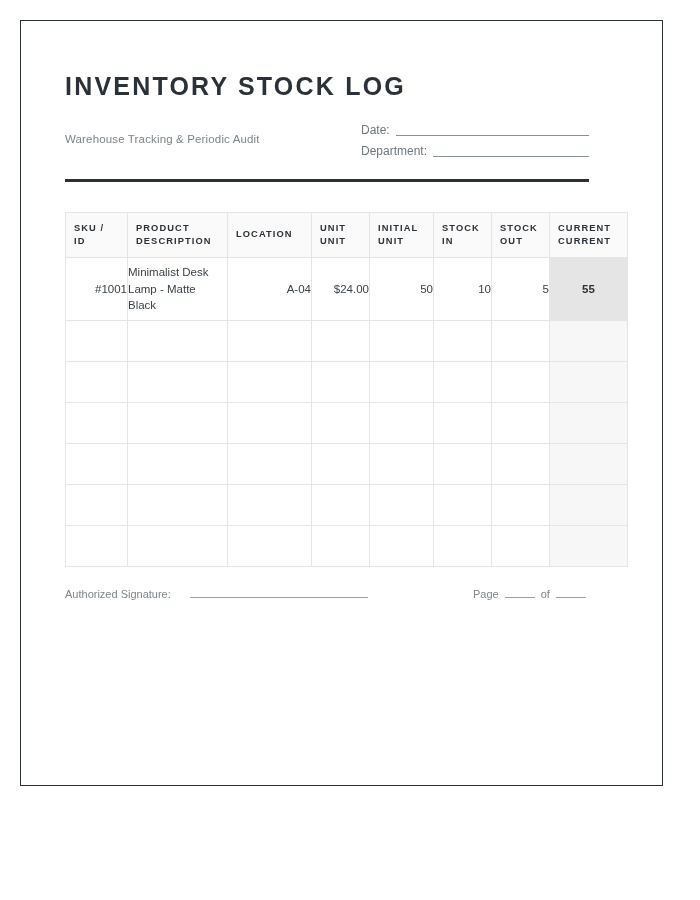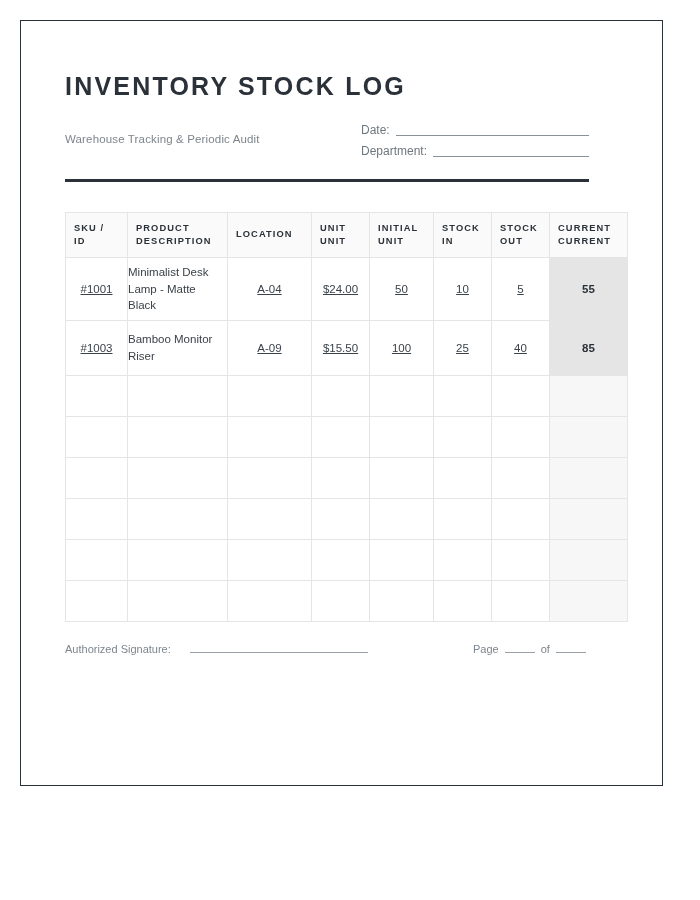--- a/index.html
+++ b/index.html
@@ -107,21 +107,21 @@
     box-sizing: border-box;
   }
   thead th.col-center { text-align: center; padding-left: 4px; padding-right: 4px; }
 
   td.cell {
     font-size: 11.5px;
     color: #3b4249;
     padding: 8px 8px;
     line-height: 1.45;
   }
-  td.c-center { text-align: center; padding-left: 3px; padding-right: 3px; text-decoration: underline; }
+  td.c-center { text-align: right; padding-left: 3px; padding-right: 3px; }
   td.c-balance {
     background: #e5e5e5;
     text-align: center;
     font-weight: bold;
     color: #2b3138;
   }
   th.h-balance { background: #f6f6f6; }
 
   tr.data-row.tall td { height: 63px; }
   tr.data-row td { height: 55px; box-sizing: border-box; }
@@ -224,30 +224,20 @@
           <td class="cell">Minimalist Desk Lamp - Matte Black</td>
           <td class="cell c-center">A-04</td>
           <td class="cell c-center">$24.00</td>
           <td class="cell c-center">50</td>
           <td class="cell c-center">10</td>
           <td class="cell c-center">5</td>
           <td class="cell c-balance">55</td>
         </tr>
 
 
-        <tr class="data-row">
-          <td class="cell c-center">#1003</td>
-          <td class="cell">Bamboo Monitor Riser</td>
-          <td class="cell c-center">A-09</td>
-          <td class="cell c-center">$15.50</td>
-          <td class="cell c-center">100</td>
-          <td class="cell c-center">25</td>
-          <td class="cell c-center">40</td>
-          <td class="cell c-balance">85</td>
-        </tr>
 
       </tbody>
       <tbody id="blank-rows">
           <tr class="blank-row">
             <td class="cell c-center"></td>
             <td class="cell"></td>
             <td class="cell c-center"></td>
             <td class="cell c-center"></td>
             <td class="cell c-center"></td>
             <td class="cell c-center"></td>

